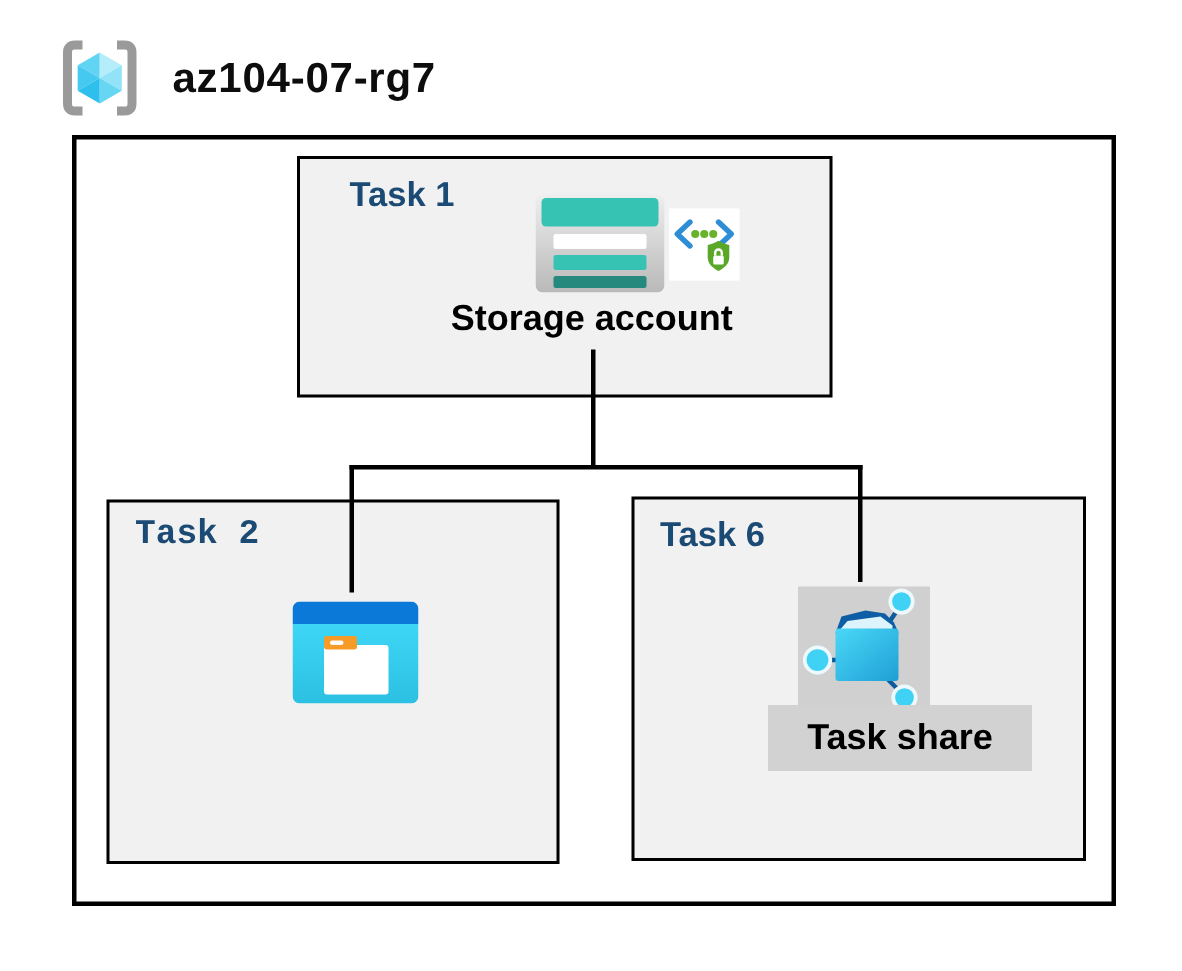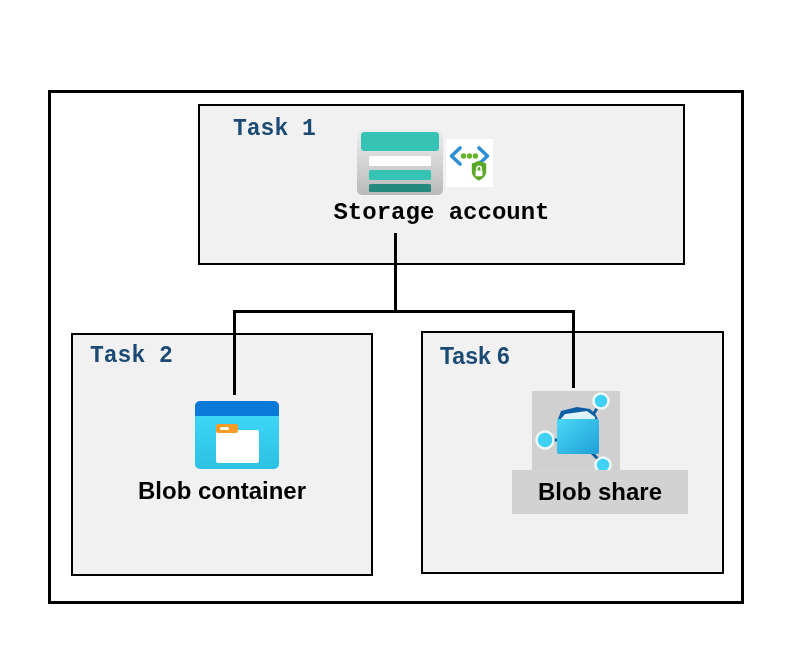--- a/index.html
+++ b/index.html
@@ -12,34 +12,34 @@
   .rg-title{font-size:28px;font-weight:700;color:#0d0d0d;letter-spacing:0.5px;}
   
   .outer-box{
     position:absolute;left:48px;top:90px;width:696px;height:514px;
     border:3px solid #000;background:#fff;box-sizing:border-box;
   }
   
   .task-box{
     position:absolute;background:#f1f1f1;border:2.5px solid #000;box-sizing:border-box;
   }
-  .task1{left:198px;top:104px;width:487px;height:161px;font-family:Liberation Mono, monospace;}
+  .task1{left:198px;top:104px;width:357px;height:161px;}
   .task2{left:71px;top:333px;width:302px;height:243px;}
   .task3{left:421px;top:331px;width:303px;height:243px;}
   .task-label{
     position:absolute;font-size:23px;font-weight:700;color:#1b4a74;
   }
   .task1 .task-label{left:33px;top:10px;}
   .task2 .task-label{left:17px;top:8px;font-family:Liberation Mono, monospace;}
   .task3 .task-label{left:17px;top:10px;}
   .item-label{
     position:absolute;left:0;width:100%;text-align:center;
     font-size:24px;font-weight:700;color:#000;
   }
-  .task1 .item-label{top:93px;}
+  .task1 .item-label{top:93px;padding-left:18px;}
   .task2 .item-label{top:142px;}
   
   .storage-icon{position:absolute;left:157px;top:23px;}
   .sas-icon{position:absolute;left:246px;top:33px;background:#fff;}
   
   .blob-icon{position:absolute;left:122px;top:66px;width:84px;height:68px;border-radius:5px;overflow:hidden;}
   .blob-header{height:15px;background:#0b79d8;}
   .blob-body{height:53px;background:linear-gradient(#3ed6f6,#2cc0e2);}
   .blob-folder{position:absolute;left:21px;top:29px;width:43px;height:33px;background:#fff;border-radius:2px;}
   .blob-tab{position:absolute;left:21px;top:23px;width:22px;height:9px;background:#f79b28;border-radius:2px;}
@@ -55,20 +55,33 @@
   .line-v1{left:394px;top:233px;width:3px;height:79px;}
   .line-h1{left:233px;top:310px;width:342px;height:3px;}
   .line-v2{left:233px;top:310px;width:3px;height:85px;}
   .line-v3{left:572px;top:310px;width:3px;height:78px;}
 </style>
 </head>
 <body>
 
 <div class="canvas">
 
+  <div class="rg-header">
+    <svg width="57" height="60" viewBox="0 0 57 60">
+      <path d="M17,8 L12,8 Q7,8 7,13 L7,47 Q7,52 12,52 L17,52" fill="none" stroke="#9a9a9a" stroke-width="6"></path>
+      <path d="M40,8 L45,8 Q50,8 50,13 L50,47 Q50,52 45,52 L40,52" fill="none" stroke="#9a9a9a" stroke-width="6"></path>
+      <polygon points="28.5,13 13.8,21.5 28.5,30" fill="#62d4f3"></polygon>
+      <polygon points="28.5,13 43.2,21.5 28.5,30" fill="#b5edfb"></polygon>
+      <polygon points="13.8,21.5 13.8,38.5 28.5,30" fill="#45c9f0"></polygon>
+      <polygon points="43.2,21.5 43.2,38.5 28.5,30" fill="#93e3f8"></polygon>
+      <polygon points="13.8,38.5 28.5,47 28.5,30" fill="#2ebfec"></polygon>
+      <polygon points="43.2,38.5 28.5,47 28.5,30" fill="#67d6f3"></polygon>
+    </svg>
+    <div class="rg-title">az104-07-rg7</div>
+  </div>
 
   <div class="outer-box"></div>
 
   <div class="task-box task1">
     <div class="task-label">Task 1</div>
     <svg class="storage-icon" width="86" height="66" viewBox="0 0 86 66">
       <defs>
         <linearGradient id="silver" x1="0" y1="0" x2="0" y2="1">
           <stop offset="0" stop-color="#efefef"></stop>
             <stop offset="1" stop-color="#b9b9b9"></stop>
@@ -96,21 +109,20 @@
 
   <div class="task-box task2">
     <div class="task-label">Task 2</div>
     <div class="blob-icon">
       <div class="blob-header"></div>
       <div class="blob-body"></div>
       <div class="blob-folder"></div>
       <div class="blob-tab"></div>
       <div class="blob-dash"></div>
     </div>
-    <div class="item-label">Blob container</div>
   </div>
 
   <div class="task-box task3">
     <div class="fs-icon-bg">
       <svg width="88" height="80" viewBox="0 0 88 80">
         <defs>
           <linearGradient id="fsfold" x1="0" y1="0" x2="1" y2="1">
             <stop offset="0" stop-color="#4ad8f6"></stop>
               <stop offset="1" stop-color="#1f9fd6"></stop>
           </linearGradient>
@@ -119,21 +131,21 @@
         <line x1="26" y1="49" x2="14" y2="49" stroke="#0d5c9e" stroke-width="3" stroke-linecap="round"></line>
         <line x1="60" y1="62" x2="70" y2="72" stroke="#0d5c9e" stroke-width="3" stroke-linecap="round"></line>
         <polygon points="25,31 29,20 45,16 58,18 64,24 67,31" fill="#0e5ea6"></polygon>
         <polygon points="27,30 33,23 55,20 63,26 63,30" fill="#ddf4fc"></polygon>
         <rect x="25" y="28" width="42" height="35" rx="2" fill="url(#fsfold)"></rect>
         <circle cx="69" cy="10" r="7.5" fill="#3fd2f5" stroke="#eef9fd" stroke-width="2.5"></circle>
         <circle cx="13" cy="49" r="8.5" fill="#3fd2f5" stroke="#eef9fd" stroke-width="2.5"></circle>
         <circle cx="71" cy="74" r="7.5" fill="#3fd2f5" stroke="#eef9fd" stroke-width="2.5"></circle>
       </svg>
     </div>
-    <div class="fs-label-bg">Blob share</div>
+    <div class="fs-label-bg">Task share</div>
     <div class="task-label">Task 6</div>
   </div>
 
   <div class="line line-v1"></div>
   <div class="line line-h1"></div>
   <div class="line line-v2"></div>
   <div class="line line-v3"></div>
 
 </div>
 

